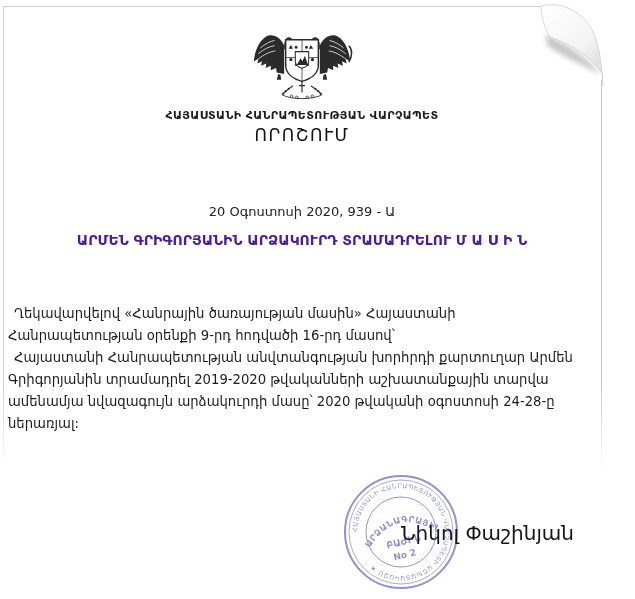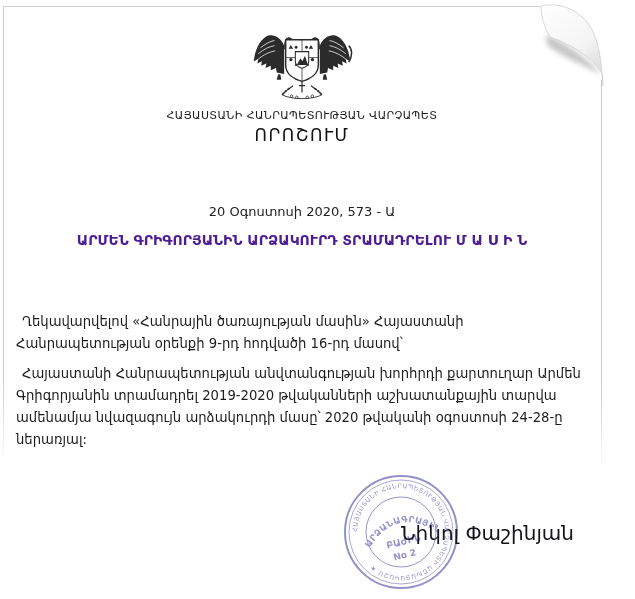--- a/index.html
+++ b/index.html
@@ -10,26 +10,26 @@
     color:#1c1c1c;
   }
   .border-top{position:absolute;left:3px;top:6px;width:538px;height:1px;background:#cfcfcf;}
   .border-left{position:absolute;left:3px;top:6px;width:1px;height:462px;
     background:linear-gradient(to bottom,#cfcfcf 82%,rgba(207,207,207,0));}
   .border-right{position:absolute;left:601px;top:80px;width:1px;height:393px;
     background:linear-gradient(to bottom,#c9c9c9 78%,rgba(201,201,201,0));}
   .curl{position:absolute;left:520px;top:0;width:115px;height:130px;}
   .emblem{position:absolute;left:250px;top:26px;width:104px;height:78px;}
   .centered{position:absolute;left:2px;width:600px;text-align:center;}
-  .org-name{top:109px;font-size:11px;font-weight:normal;letter-spacing:.4px;color:#1a1a1a;}
+  .org-name{top:109px;font-size:11px;font-weight:bold;letter-spacing:.4px;color:#1a1a1a;}
   .doc-type{top:125px;font-size:17px;font-weight:normal;letter-spacing:1.5px;color:#111;}
   .date-line{top:204px;font-size:13px;color:#222;}
   .doc-title{top:232px;font-size:14px;font-weight:bold;color:#4c1d95;}
   .body-text{position:absolute;left:8px;top:303px;width:585px;font-size:13.2px;line-height:22px;}
-  .body-text p{margin:8px;text-indent:6px;}
+  .body-text p{margin:0;text-indent:6px;}
   .stamp{position:absolute;left:341px;top:472px;width:120px;height:120px;opacity:.82;}
   .signature{position:absolute;left:401px;top:521px;font-size:20px;font-weight:normal;color:#14141e;}
 </style>
 </head>
 <body>
 
 <div class="border-top"></div>
 <div class="border-left"></div>
 <div class="border-right"></div>
 
@@ -93,21 +93,21 @@
     <circle cx="63" cy="93.5" r="1.7" fill="none" stroke="#2b2b2b" stroke-width="1"></circle>
     <circle cx="77" cy="93.5" r="1.7" fill="none" stroke="#2b2b2b" stroke-width="1"></circle>
     <circle cx="84" cy="92" r="1.7" fill="none" stroke="#2b2b2b" stroke-width="1"></circle>
     <path d="M43,90 C55,97 85,97 97,90" stroke="#2b2b2b" stroke-width="1.2" fill="none"></path>
   </g>
 </svg>
 
 <div class="centered org-name">ՀԱՅԱՍՏԱՆԻ ՀԱՆՐԱՊԵՏՈՒԹՅԱՆ ՎԱՐՉԱՊԵՏ</div>
 <div class="centered doc-type">ՈՐՈՇՈՒՄ</div>
 
-<div class="centered date-line">20 Օգոստոսի 2020, 573 - Ա</div>
+<div class="centered date-line">20 Օգոստոսի 2020, 939 - Ա</div>
 <div class="centered doc-title">ԱՐՄԵՆ ԳՐԻԳՈՐՅԱՆԻՆ ԱՐՁԱԿՈՒՐԴ ՏՐԱՄԱԴՐԵԼՈՒ Մ Ա Ս Ի Ն</div>
 
 <div class="body-text">
   <p>Ղեկավարվելով «Հանրային ծառայության մասին» Հայաստանի Հանրապետության օրենքի 9-րդ հոդվածի 16-րդ մասով՝</p>
   <p>Հայաստանի Հանրապետության անվտանգության խորհրդի քարտուղար Արմեն Գրիգորյանին տրամադրել 2019-2020 թվականների աշխատանքային տարվա ամենամյա նվազագույն արձակուրդի մասը՝ 2020 թվականի օգոստոսի 24-28-ը ներառյալ:</p>
 </div>
 
 <svg class="stamp" viewBox="0 0 120 120">
   <defs>
     <path id="ringPath" d="M 16,60 A 44,44 0 1,1 104,60 A 44,44 0 1,1 16,60"></path>

